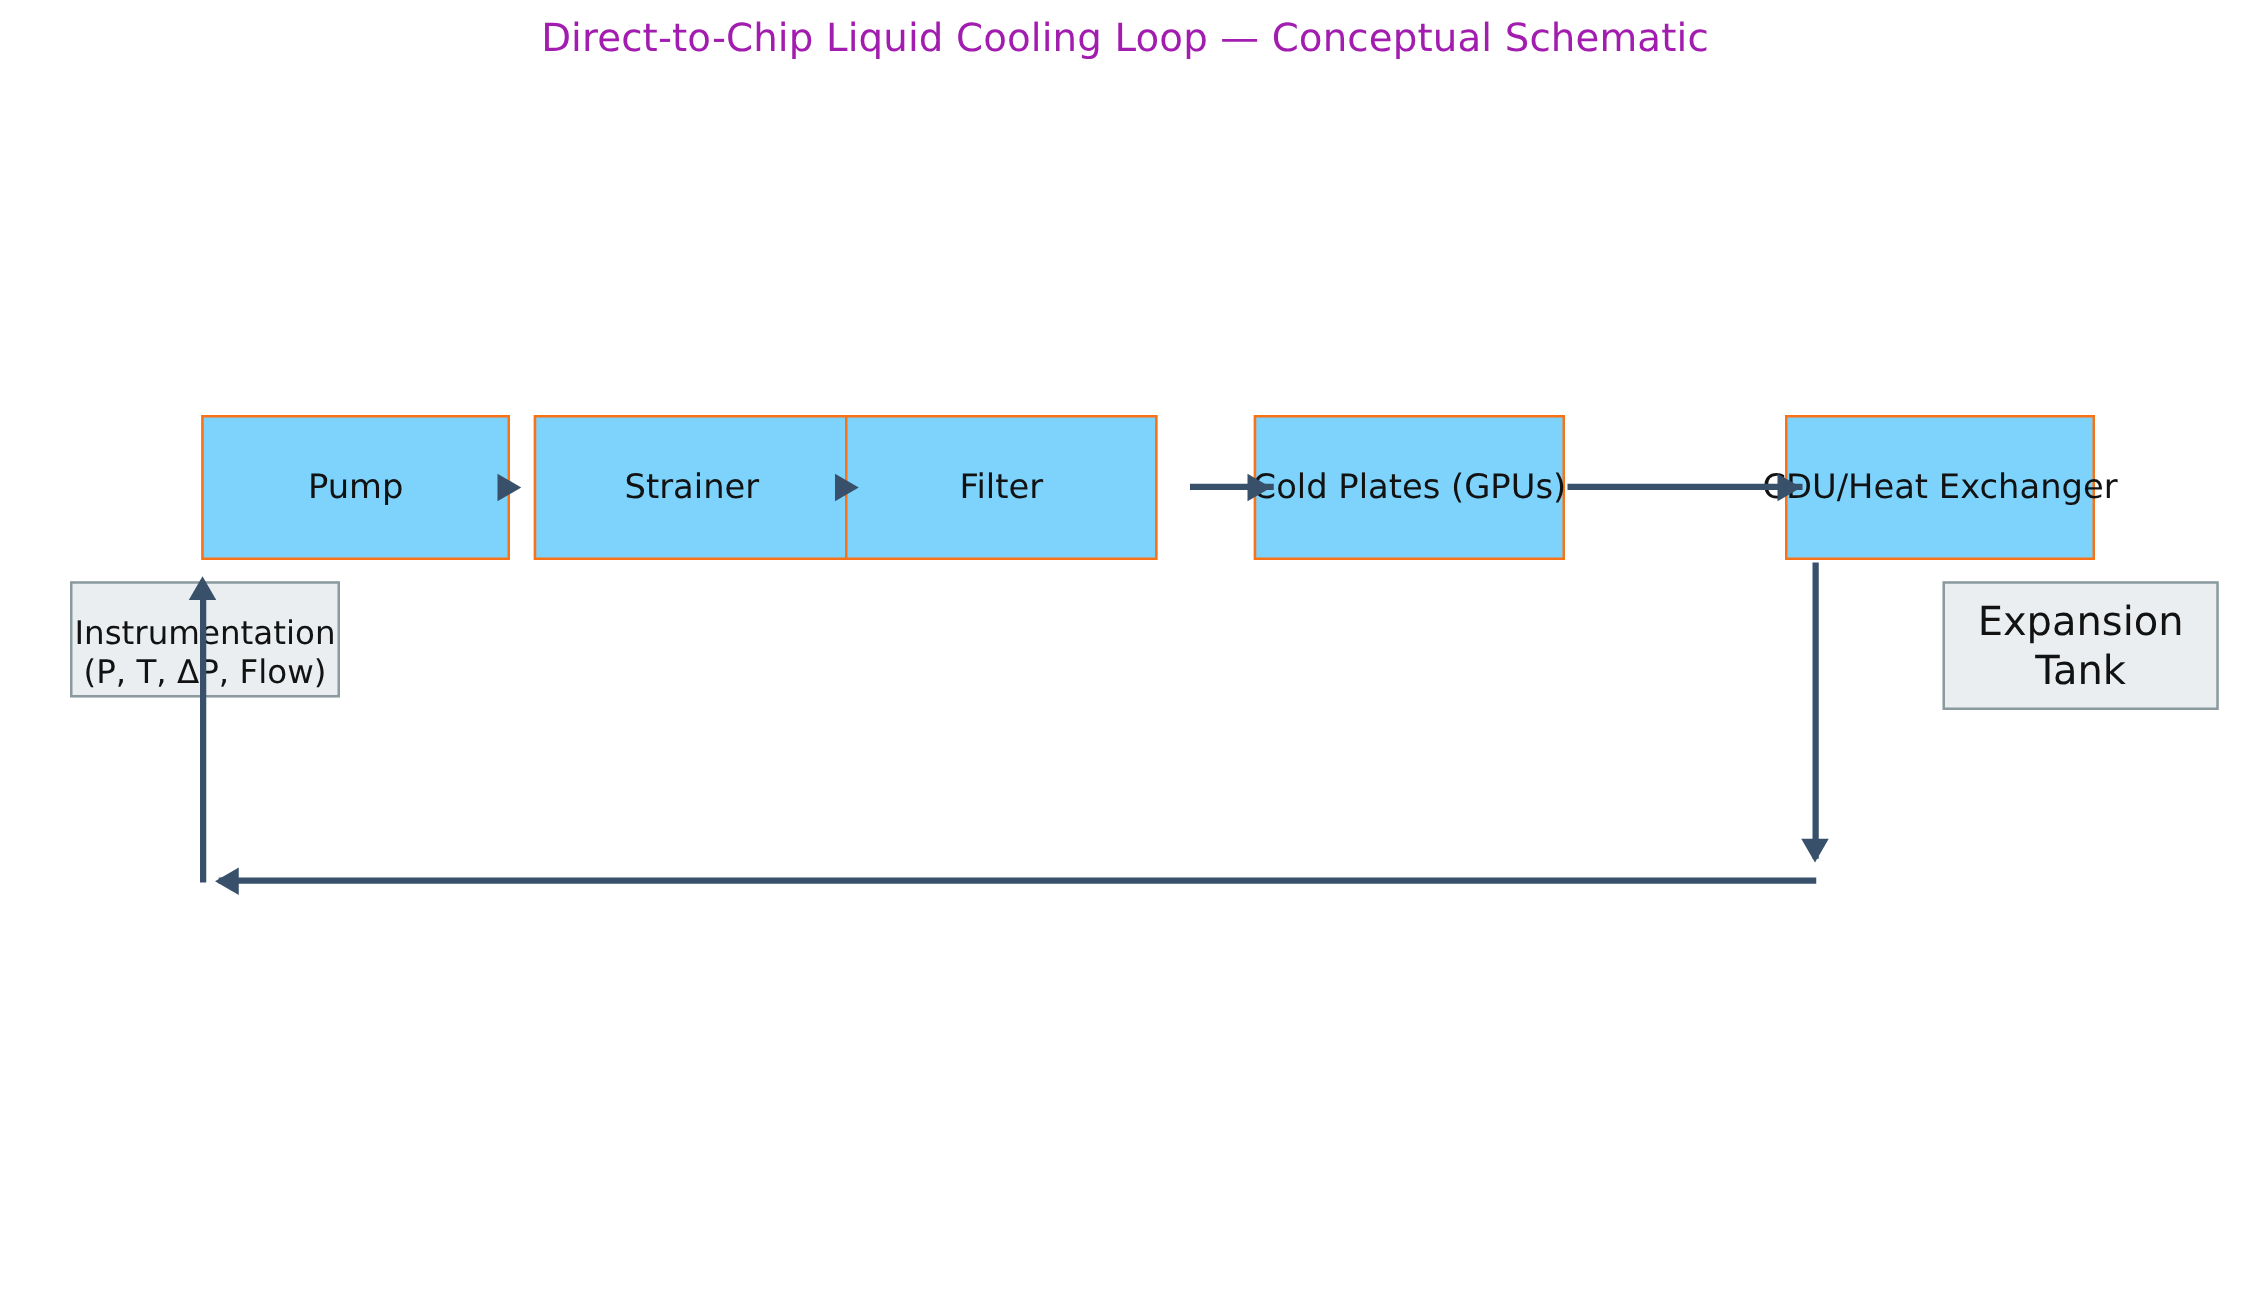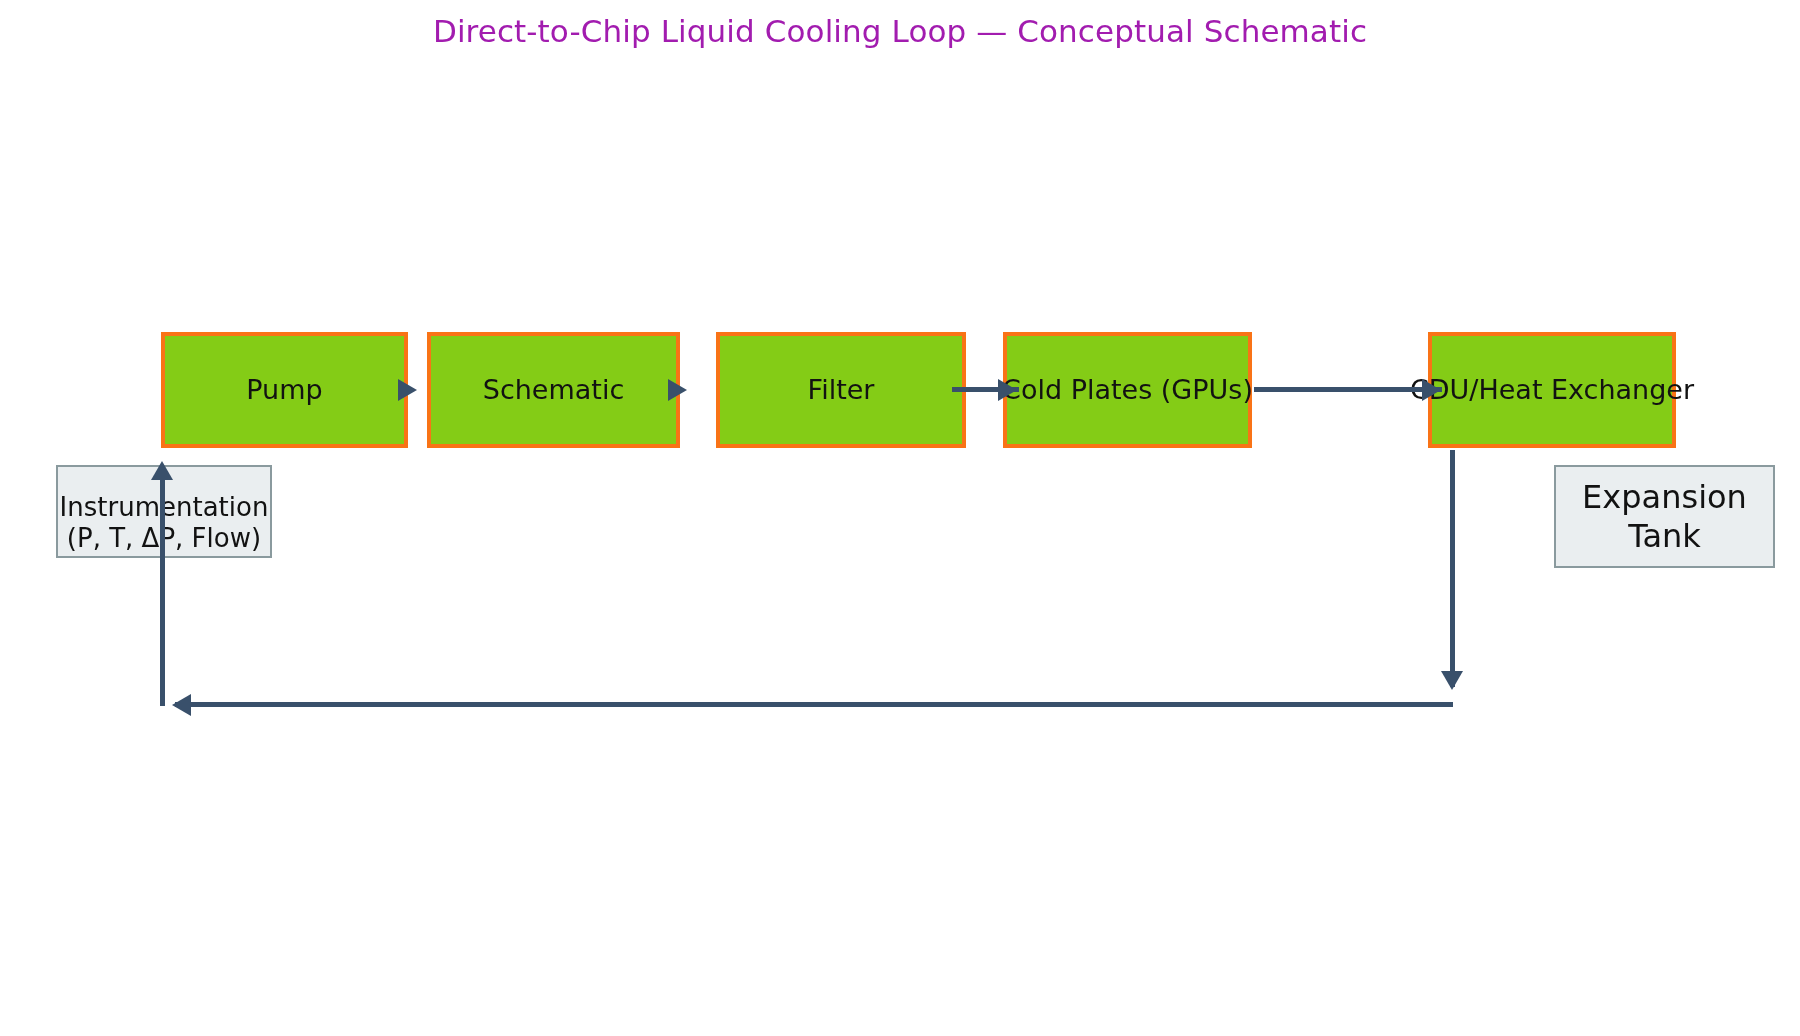--- a/index.html
+++ b/index.html
@@ -43,22 +43,22 @@
     line-height: 1.16;
     color: #121212;
     white-space: nowrap;
   }
   .node .node-label {
     display: block;
     white-space: pre;
     pointer-events: none;
   }
   .node.process {
-    background: #84cc16;
-    border: 4px solid #f97316;
+    background: #7dd3fc;
+    border: 2px solid #f97316;
     align-items: center;
   }
   .node.aux {
     background: #eaeef0;
     border: 2px solid #8a9a9e;
     white-space: pre-line;
   }
   
   .conn {
     position: absolute;
@@ -97,24 +97,24 @@
 
 <div id="canvas">
 
   <div id="diagram-title">Direct-to-Chip Liquid Cooling Loop — Conceptual Schematic</div>
 
   <div class="node process" style="left:161px; top:332px; width:247px; height:116px;">
     <span class="node-label">Pump</span>
   </div>
 
   <div class="node process" style="left:427px; top:332px; width:253px; height:116px;">
-    <span class="node-label">Schematic</span>
+    <span class="node-label">Strainer</span>
   </div>
 
-  <div class="node process" style="left:716px; top:332px; width:250px; height:116px;">
+  <div class="node process" style="left:676px; top:332px; width:250px; height:116px;">
     <span class="node-label">Filter</span>
   </div>
 
   <div class="node process" style="left:1003px; top:332px; width:249px; height:116px;">
     <span class="node-label">Cold Plates (GPUs)</span>
   </div>
 
   <div class="node process" style="left:1428px; top:332px; width:248px; height:116px;">
     <span class="node-label">CDU/Heat Exchanger</span>
   </div>

